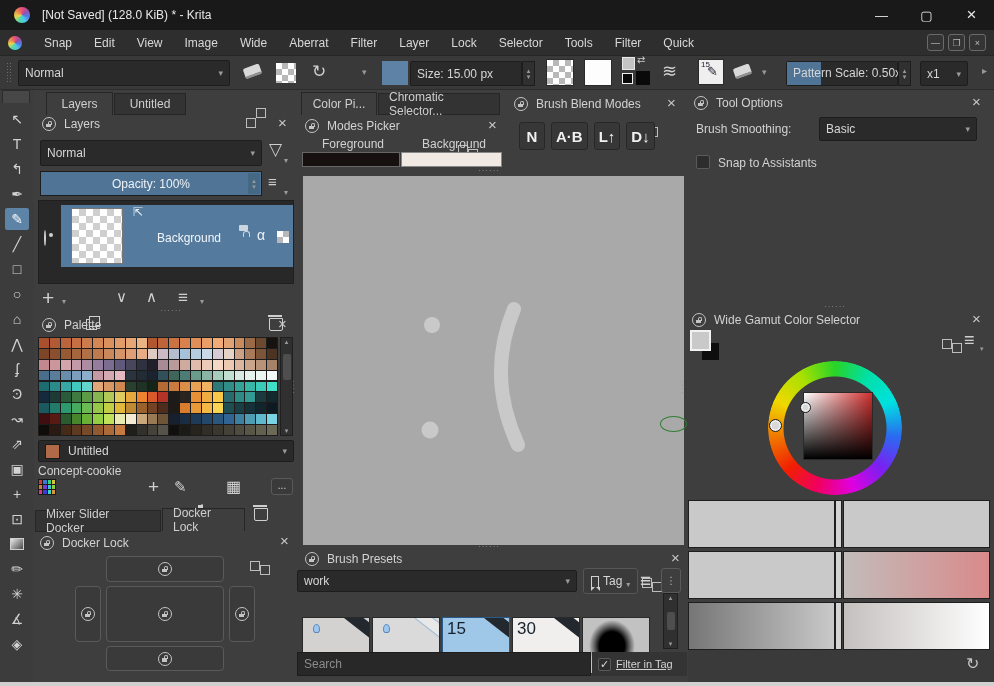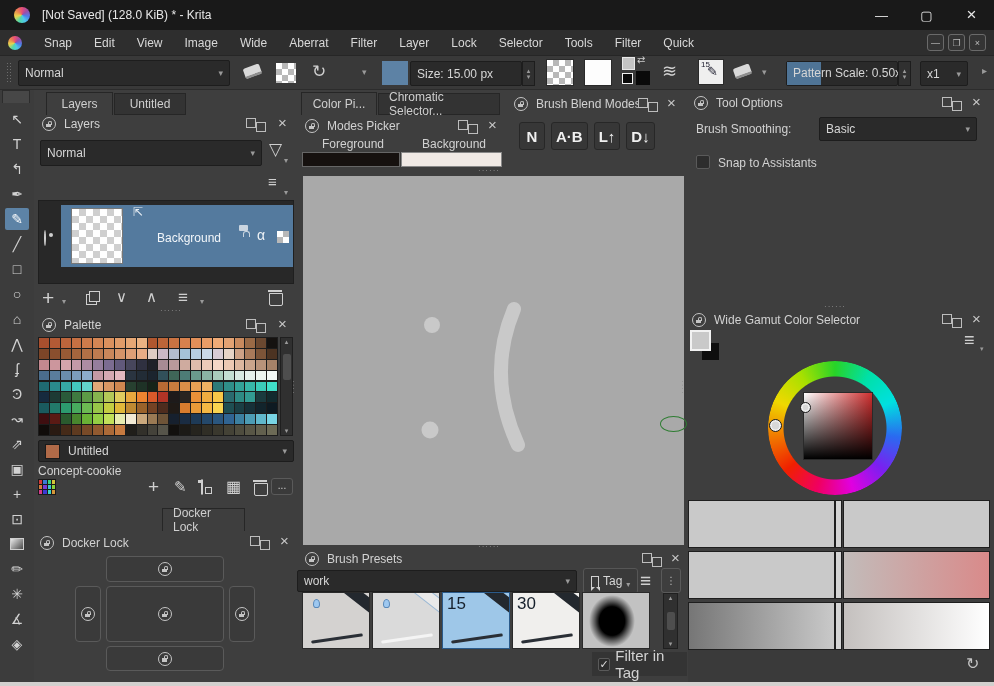--- a/index.html
+++ b/index.html
@@ -259,20 +259,28 @@
     <span class="dtitle">Layers</span>
   </div>
   <span class="abs float-ic" style="left:256px;top:118px;"></span>
   <span class="abs close-ic" style="left:278px;top:117px;">×</span>
   <div class="abs dd" style="left:40px;top:140px;width:222px;height:26px;">
     <span>Normal</span>
     <span class="caret">▾</span>
   </div>
   <span class="abs" style="left:269px;top:139px;font-size:17px;color:#cfcfcf;">▽</span>
   <span class="abs" style="left:284px;top:156px;font-size:8px;color:#9a9a9a;">▾</span>
+  <div class="abs" id="opacity-bar" style="left:40px;top:171px;width:222px;height:25px;">
+    <span id="opacity-fill"></span>
+    <span id="opacity-text">Opacity:  100%</span>
+    <div class="spin" style="position:absolute;right:1px;top:1px;width:12px;height:21px;border:none;background:#456included;background:#456884;">
+      <span>▴</span>
+        <span>▾</span>
+    </div>
+  </div>
   <span class="abs hamb" style="left:268px;top:173px;">≡</span>
   <span class="abs" style="left:284px;top:188px;font-size:8px;color:#9a9a9a;">▾</span>
   <div class="abs" id="layer-list" style="left:38px;top:200px;width:256px;height:84px;">
     <div id="layer-row" style="left:22px;top:4px;width:232px;height:62px;">
       <span class="abs thumb-check" style="left:10px;top:3px;width:52px;height:56px;border:1px solid #777;"></span>
       <span class="abs" style="left:72px;top:0px;color:#e8eef4;font-size:12px;">⇱</span>
       <span class="abs" style="left:96px;top:26px;color:#f2f6fa;">Background</span>
       <span class="abs minilock" style="left:178px;top:26px;"></span>
       <span class="abs" style="left:196px;top:22px;color:#eef2f6;font-size:14px;">α</span>
       <span class="abs checker" style="left:216px;top:26px;width:12px;height:12px;"></span>
@@ -522,20 +530,21 @@
       <i style="background:#d4983a"></i>
   </div>
   <span class="abs" style="left:148px;top:476px;font-size:19px;color:#cfcfcf;">+</span>
   <span class="abs" style="left:174px;top:478px;font-size:15px;color:#cfcfcf;">✎</span>
   <span class="abs floppy" style="left:201px;top:480px;"></span>
   <span class="abs" style="left:226px;top:477px;font-size:16px;color:#cfcfcf;">▦</span>
   <span class="abs trash" style="left:251px;top:479px;"></span>
   <span class="abs" style="left:271px;top:478px;width:22px;height:17px;background:#3a3a3a;border:1px solid #5a5a5a;border-radius:3px;text-align:center;color:#cfcfcf;font-size:10px;line-height:14px;">...</span>
 
   
+  <div class="tab" style="left:35px;top:510px;width:126px;font-size:12px;">Mixer Slider Docker</div>
   <div class="tab active" style="left:162px;top:508px;width:83px;">Docker Lock</div>
   <div class="dhead" style="left:40px;top:536px;">
     <span class="lockc"></span>
     <span class="dtitle">Docker Lock</span>
   </div>
   <span class="abs float-ic" style="left:258px;top:536px;"></span>
   <span class="abs close-ic" style="left:280px;top:535px;">×</span>
   <div class="lockbtn" style="left:106px;top:556px;width:118px;height:26px;">
       <span class="lockc"></span>
     </div>
@@ -650,23 +659,24 @@
       </div>
       <div class="bthumb" style="left: 582px; top: 592px; background: rgb(194, 194, 194);">
         <span class="blob" style="left: 6px; top: 2px;"></span>
       </div>
     </div>
   <div class="abs scrolltrack" style="left:663px;top:593px;width:15px;height:56px;">
     <span>▴</span>
       <span class="scrollthumb" style="height:18px;"></span>
       <span>▾</span>
   </div>
+  <input id="search-input" class="abs" style="left: 297px; top: 652px; width: 294px; height: 24px;" placeholder="Search">
   <div class="abs" style="left:592px;top:652px;width:95px;height:24px;background:#343434;display:flex;align-items:center;gap:5px;padding-left:6px;">
     <span class="checkbox" style="width:13px;height:13px;">✓</span>
-    <span style="font-size:15px;color:#d2d2d2;">Filter in Tag</span>
+    <span style="font-size:11px;color:#d2d2d2;text-decoration:underline;">Filter in Tag</span>
   </div>
 
   
   <span class="abs dots-h" style="left:824px;top:302px;">······</span>
   <div class="dhead" style="left:692px;top:313px;">
     <span class="lockc"></span>
     <span class="dtitle">Wide Gamut Color Selector</span>
   </div>
   <span class="abs float-ic" style="left:950px;top:314px;"></span>
   <span class="abs close-ic" style="left:972px;top:313px;">×</span>

